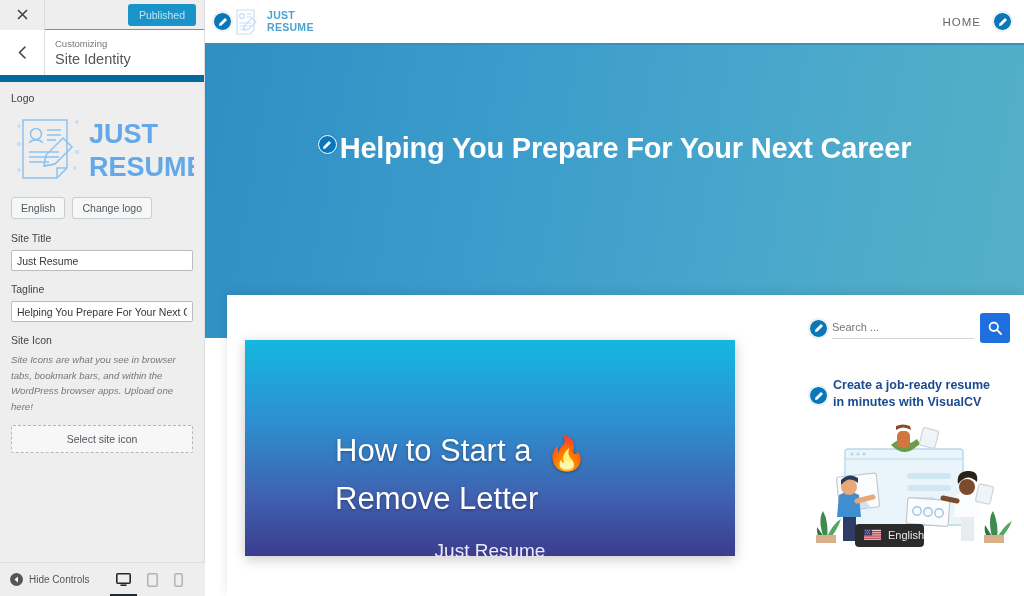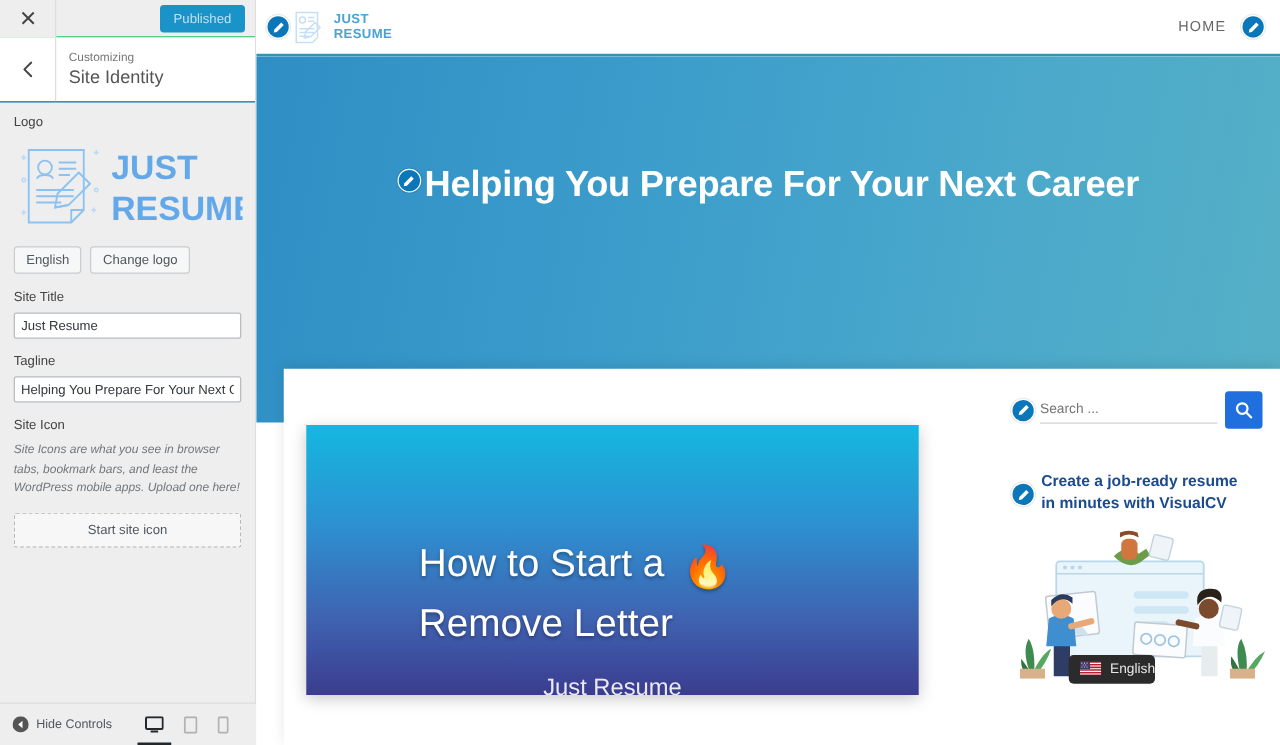--- a/index.html
+++ b/index.html
@@ -39,21 +39,21 @@
     color: #bfe3f3;
     border: none;
     font-size: 10.5px;
     font-family: "Liberation Sans", sans-serif;
     padding: 5px 11px;
     border-radius: 3px;
     cursor: default;
   }
   .cz-panelhead {
     height: 52px; display: flex; align-items: stretch;
-    background: #fff; border-bottom: 1px solid #0369a1;
+    background: #fff; border-bottom: 7px solid #0369a1;
   }
   .cz-back {
     width: 45px; display: flex; align-items: center; justify-content: center;
     border-right: 1px solid #ddd; color: #444; cursor: pointer;
   }
   .cz-panelhead-txt { padding-left: 10px; display: flex; flex-direction: column; justify-content: center; }
   .cz-eyebrow { font-size: 9.5px; color: #777; line-height: 13px; }
   .cz-paneltitle { font-size: 14.5px; color: #555; line-height: 19px; }
 
   .cz-body { padding: 10px 11px 0 11px; }
@@ -263,22 +263,22 @@
         <button class="cz-btn">Change logo</button>
       </div>
 
       <span class="cz-label">Site Title</span>
       <input class="cz-field" type="text" value="Just Resume" style="">
 
       <span class="cz-label">Tagline</span>
       <input class="cz-field" type="text" value="Helping You Prepare For Your Next Career" style="">
 
       <span class="cz-label">Site Icon</span>
-      <p class="cz-desc">Site Icons are what you see in browser tabs, bookmark bars, and least the WordPress mobile apps. Upload one here!</p>
-      <button class="cz-upload">Start site icon</button>
+      <p class="cz-desc">Site Icons are what you see in browser tabs, bookmark bars, and within the WordPress browser apps. Upload one here!</p>
+      <button class="cz-upload">Select site icon</button>
     </div>
 
     <div class="cz-footer">
       <div class="cz-hide">
         <svg width="13" height="13" viewBox="0 0 13 13">
           <circle cx="6.5" cy="6.5" r="6.5" fill="#555"></circle>
           <path d="M8 3.5 L4.5 6.5 L8 9.5 Z" fill="#fff"></path>
         </svg>
         <span class="cz-hide-txt">Hide Controls</span>
       </div>

